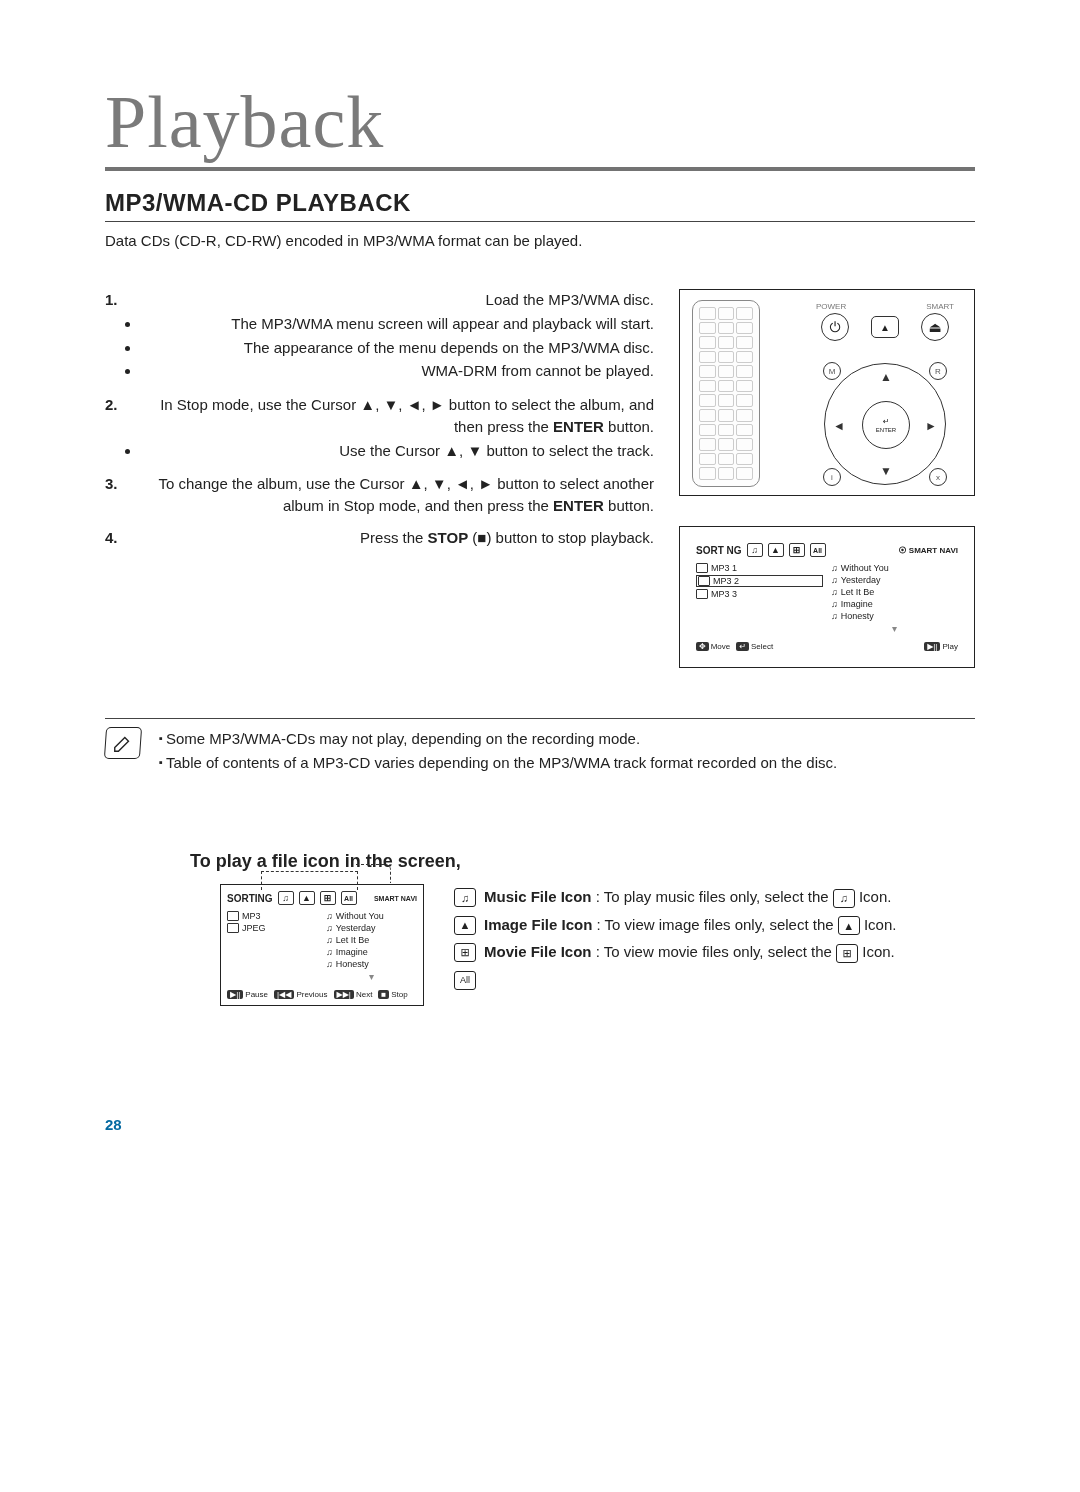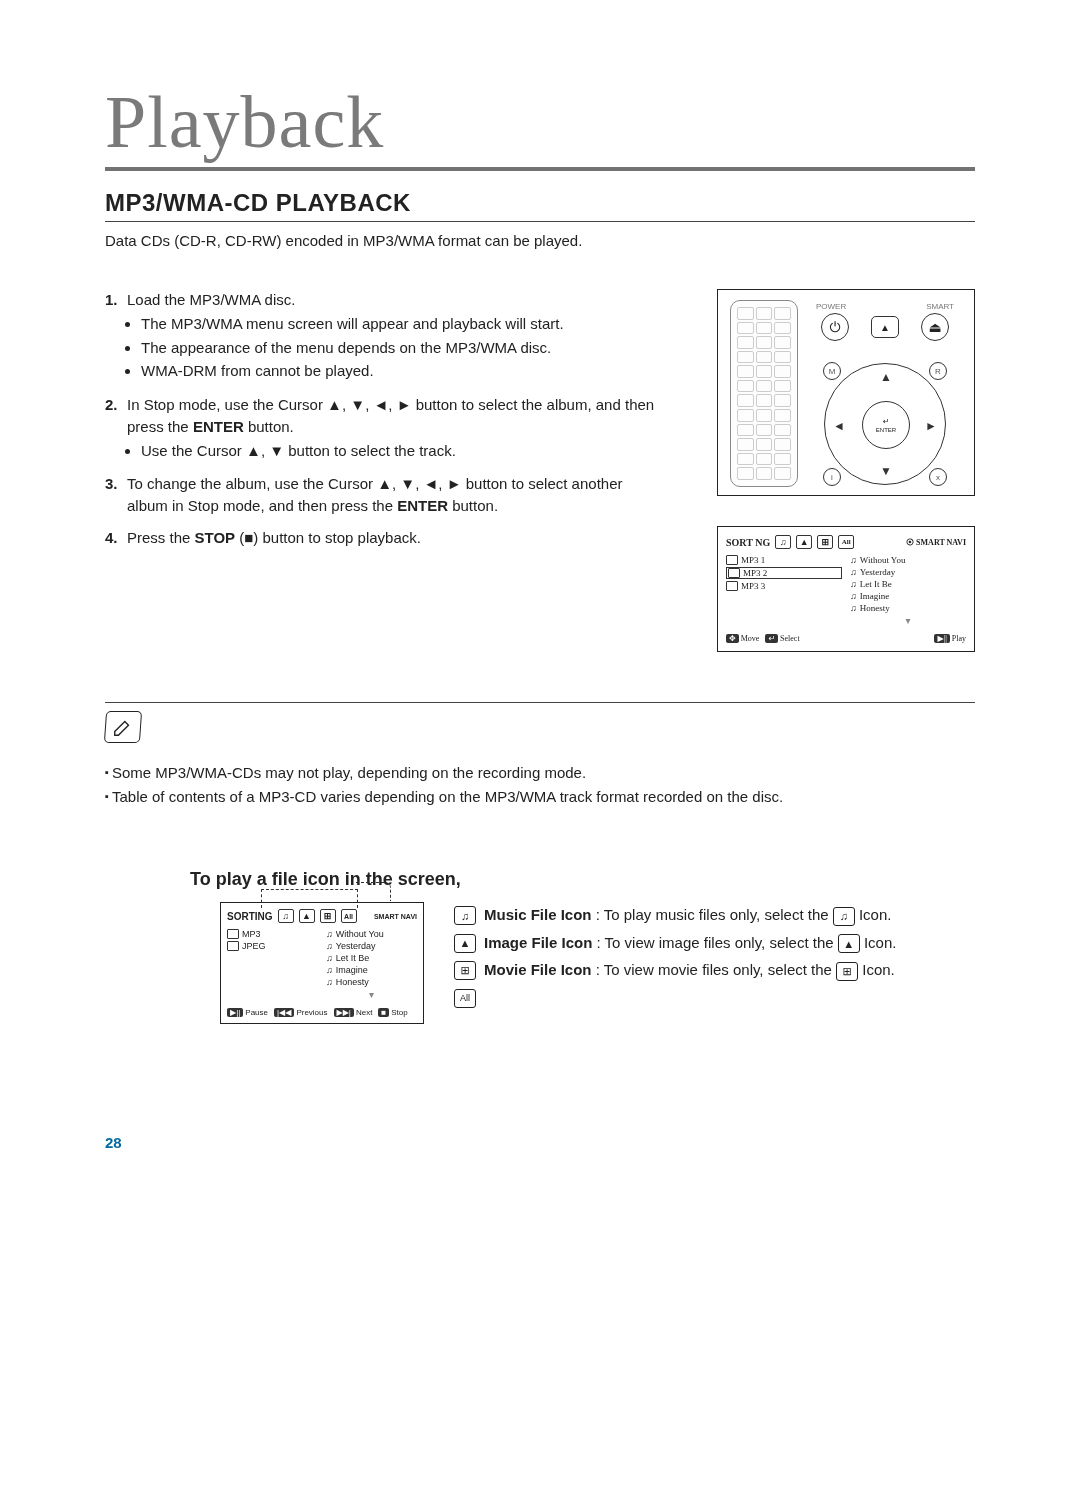--- a/index.html
+++ b/index.html
@@ -33,32 +33,32 @@
   .intro-text {
     font-size: 15px;
     margin-top: 10px;
   }
   .body-row {
     display: flex;
     margin-top: 40px;
     gap: 25px;
   }
   .left-col { flex: 1.2; }
-  .right-col { width: 258px; display:flex; flex-direction:column; gap:30px;margin-left:27px; }
+  .right-col { width: 296px; display:flex; flex-direction:column; gap:30px; }
 
   ol.steps {
     list-style: none;
     padding-left: 0;
     margin: 0;
     font-size: 15px;
     line-height: 1.45;
   }
   ol.steps > li { margin-bottom: 10px; display: flex; }
   .step-num { font-weight: bold; min-width: 22px; }
-  .step-body { flex: 1; }
+  .step-body { flex: 1; text-align: right; }
   .step-body ul { margin: 2px 0 0 0; padding-left: 14px; }
   .step-body ul li { list-style-type: disc; margin-bottom: 2px; font-size: 15px; }
 
   .remote-box {
     border: 1px solid #222;
     height: 205px;
     position: relative;
     background:#fff;
   }
   .remote-body {
@@ -91,21 +91,21 @@
   .nav-down { bottom:6px; left:55px; }
   .nav-left { left:8px; top:55px; }
   .nav-right { right:8px; top:55px; }
   .corner-btn { position:absolute; width:16px; height:16px; border:1px solid #333; border-radius:50%; font-size:8px; display:flex; align-items:center; justify-content:center; color:#555;}
   .cb-tl { top:-2px; left:-2px; }
   .cb-tr { top:-2px; right:-2px; }
   .cb-bl { bottom:-2px; left:-2px; }
   .cb-br { bottom:-2px; right:-2px; }
 
   .menu-box {
-    border:1.5px solid #222; padding:8px; font-size:10px;font-family:Liberation Serif, serif;
+    border:1.5px solid #222; padding:16px; font-size:10px;
   }
   .menu-head { display:flex; align-items:center; gap:5px; font-weight:bold; font-size:10px; margin-bottom:6px;}
   .mini-icon { width:14px; height:12px; border:1px solid #333; border-radius:2px; display:flex; align-items:center; justify-content:center; font-size:9px; }
   .menu-grid { display:flex; gap:8px; }
   .menu-left { flex:1; display:flex; flex-direction:column; gap:2px; }
   .menu-right { flex:1; display:flex; flex-direction:column; gap:2px; }
   .folder-item { display:flex; align-items:center; gap:3px; font-size:9px; }
   .folder-icon { width:10px; height:8px; border:1px solid #333; border-radius:1px; }
   .song-item { display:flex; align-items:center; gap:3px; font-size:9px; }
   .note-icon { font-size:9px; }
@@ -118,28 +118,28 @@
   .mp3-badge {
     align-self: flex-end; width:28px; height:32px; border:1.5px solid #222; border-radius:6px;
     display:flex; flex-direction:column; align-items:center; justify-content:center;
     font-size:8px; position: absolute; right:105px; top:330px;
   }
   .mp3-badge .disc { width:16px; height:16px; border:1.5px solid #222; border-radius:50%;
     display:flex; align-items:center; justify-content:center; }
   .mp3-badge .dot { width:4px; height:4px; background:#222; border-radius:50%; }
 
   .note-section { margin-top: 50px; border-top:1px solid #444; padding-top:8px;
-    display:flex; gap:18px; align-items:flex-start;flex-direction:column; }
+    display:flex; gap:18px; align-items:flex-start; }
   .pencil-box { width:34px; height:30px; border:1.5px solid #222; border-radius:5px;
     display:flex; align-items:center; justify-content:center; transform:skewX(-4deg); }
   .pencil-box svg { transform:skewX(4deg); }
   .note-list { flex:1; font-size:15px; line-height:1.6; }
   .note-list .bullet::before { content:"▪ "; font-size:11px; position:relative; top:-2px; }
 
-  .subhead { font-size:18px; font-weight:bold; margin-top:60px; margin-bottom:12px; margin-left:85px; }
+  .subhead { font-size:18px; font-weight:bold; margin-top:76px; margin-bottom:12px; margin-left:85px; }
   .subtext { font-size:15px; margin-left:85px; margin-bottom:20px; }
   .subtext b { font-weight:bold; }
 
   .icon-section { display:flex; gap:30px; margin-left:115px; }
   .icon-menu-box {
     border:1.5px solid #222; padding:6px; font-size:9px; width:190px; position:relative;
   }
   .dashed-anno { position:absolute; top:-14px; left:40px; width:95px; height:18px;
     border:1px dashed #333; border-bottom:none; }
   .dashed-anno::after { content:""; position:absolute; right:-34px; top:-8px; width:34px; height:18px;

